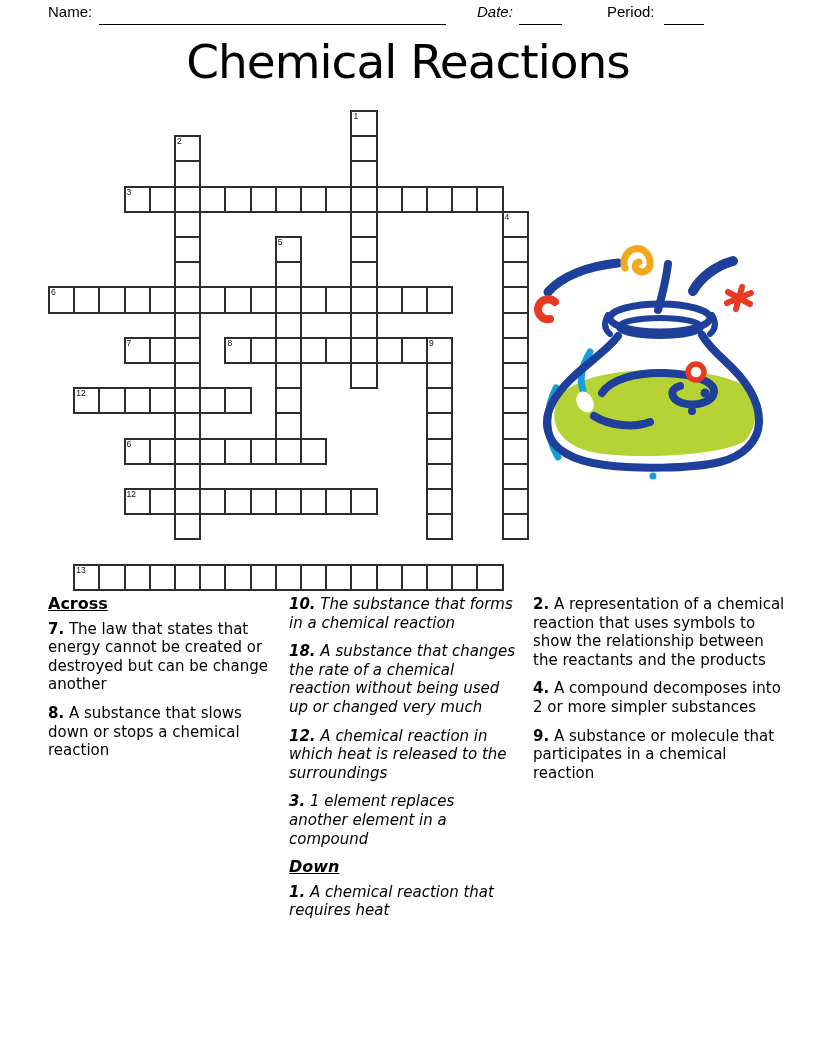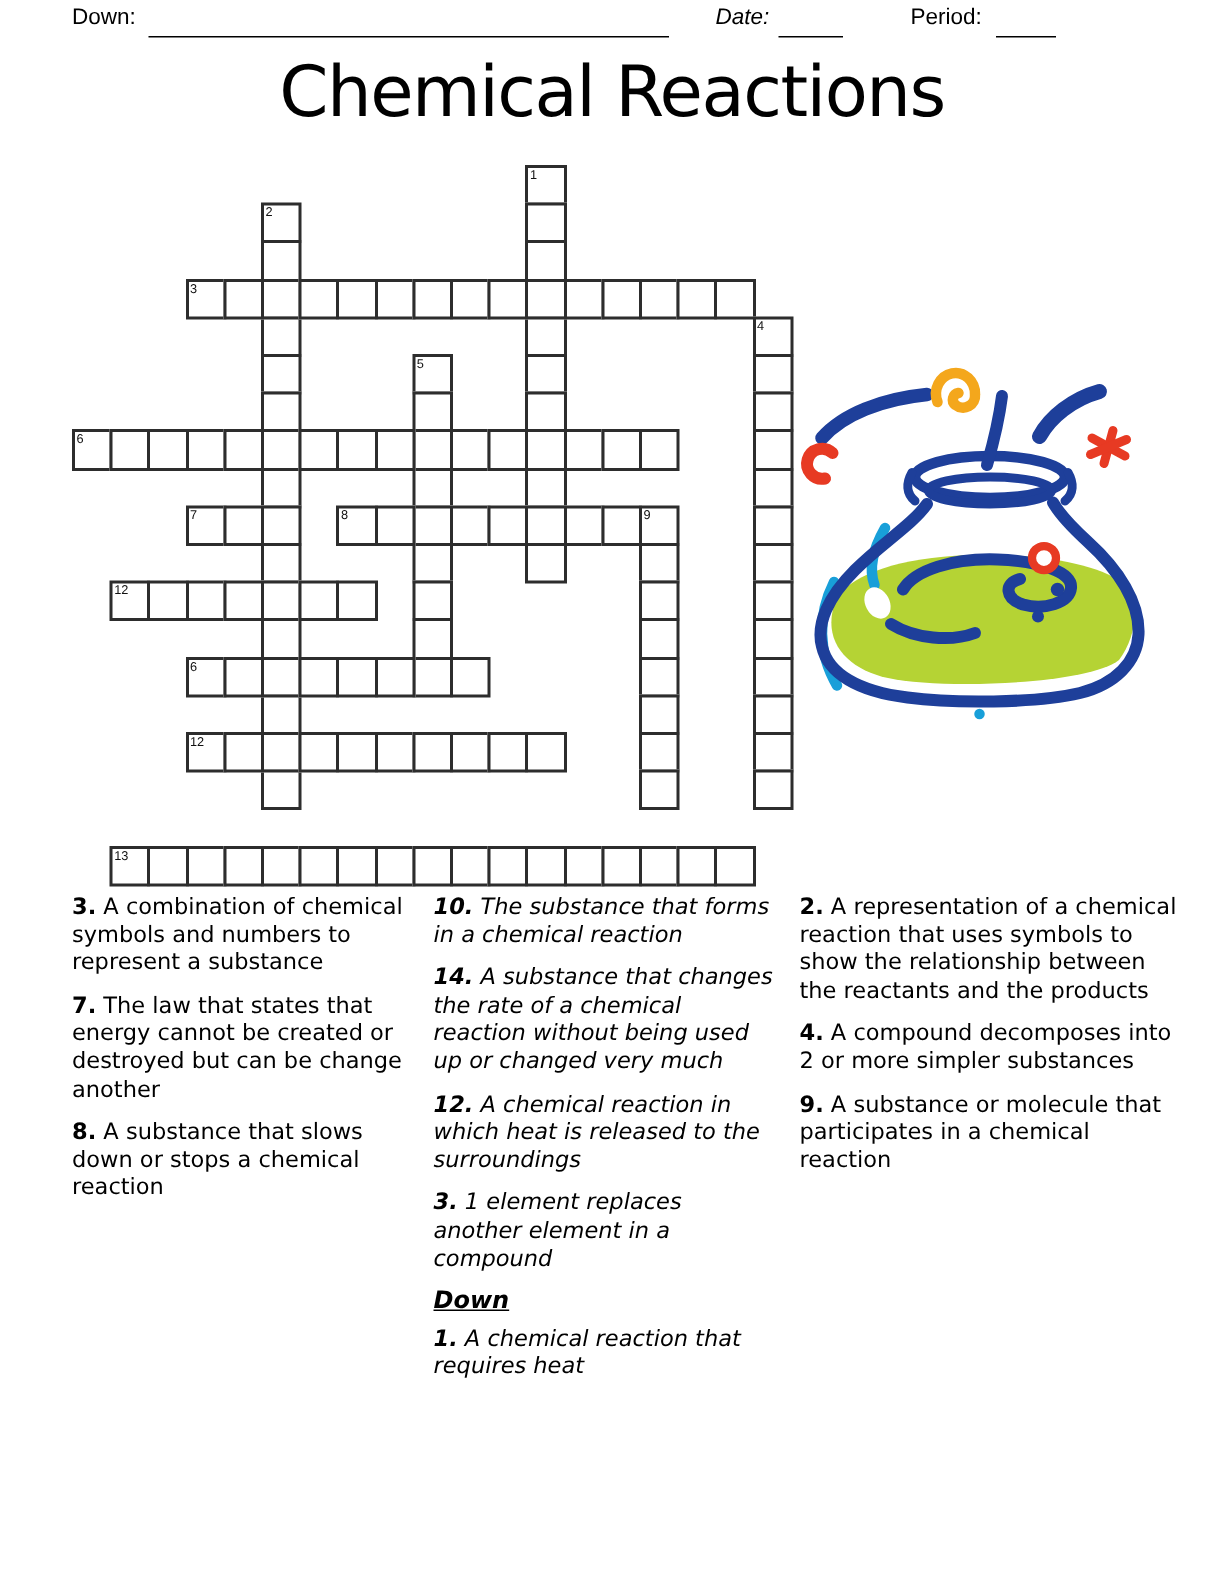--- a/index.html
+++ b/index.html
@@ -34,21 +34,21 @@
   .clue-head{font-size:16px;font-weight:bold;text-decoration:underline;margin:0 0 6px 0;}
 
   
   #flask{position:absolute;left:530px;top:230px;width:235px;height:252px;}
 </style>
 </head>
 <body>
 
 <div class="page">
 
-  <span class="hdr-label" id="name-label">Down:</span>
+  <span class="hdr-label" id="name-label">Name:</span>
   <span class="hdr-line" id="name-line"></span>
   <span class="hdr-label" id="date-label">Date:</span>
   <span class="hdr-line" id="date-line"></span>
   <span class="hdr-label" id="period-label">Period:</span>
   <span class="hdr-line" id="period-line"></span>
 
   <div class="title">Chemical Reactions</div>
 
   <div id="grid">
       <div class="cell" style="left: 302.4px; top: 0px;">
@@ -252,27 +252,27 @@
         <path d="M221,63 L197,73"></path>
       </g>
 
       <path stroke="var(--c-red)" stroke-width="8" d="M25,72 a10,10 0 1 0 -5,17"></path>
 
       <circle cx="166" cy="142" r="8" stroke="var(--c-red)" stroke-width="5.5" fill="#fff"></circle>
     </g>
   </svg>
 
   <div class="clue-col" id="clue-col-1">
-      <p class="clue"><b>3.</b> A combination of chemical symbols and numbers to represent a substance</p>
+      <p class="clue-head">Across</p>
       <p class="clue"><b>7.</b> The law that states that energy cannot be created or destroyed but can be change another</p>
       <p class="clue"><b>8.</b> A substance that slows down or stops a chemical reaction</p>
     </div>
   <div class="clue-col" id="clue-col-2">
       <p class="clue"><b>10.</b> The substance that forms in a chemical reaction</p>
-      <p class="clue"><b>14.</b> A substance that changes the rate of a chemical reaction without being used up or changed very much</p>
+      <p class="clue"><b>18.</b> A substance that changes the rate of a chemical reaction without being used up or changed very much</p>
       <p class="clue"><b>12.</b> A chemical reaction in which heat is released to the surroundings</p>
       <p class="clue"><b>3.</b> 1 element replaces another element in a compound</p>
       <p class="clue-head">Down</p>
       <p class="clue"><b>1.</b> A chemical reaction that requires heat</p>
     </div>
   <div class="clue-col" id="clue-col-3">
       <p class="clue"><b>2.</b> A representation of a chemical reaction that uses symbols to show the relationship between the reactants and the products</p>
       <p class="clue"><b>4.</b> A compound decomposes into 2 or more simpler substances</p>
       <p class="clue"><b>9.</b> A substance or molecule that participates in a chemical reaction</p>
     </div>

